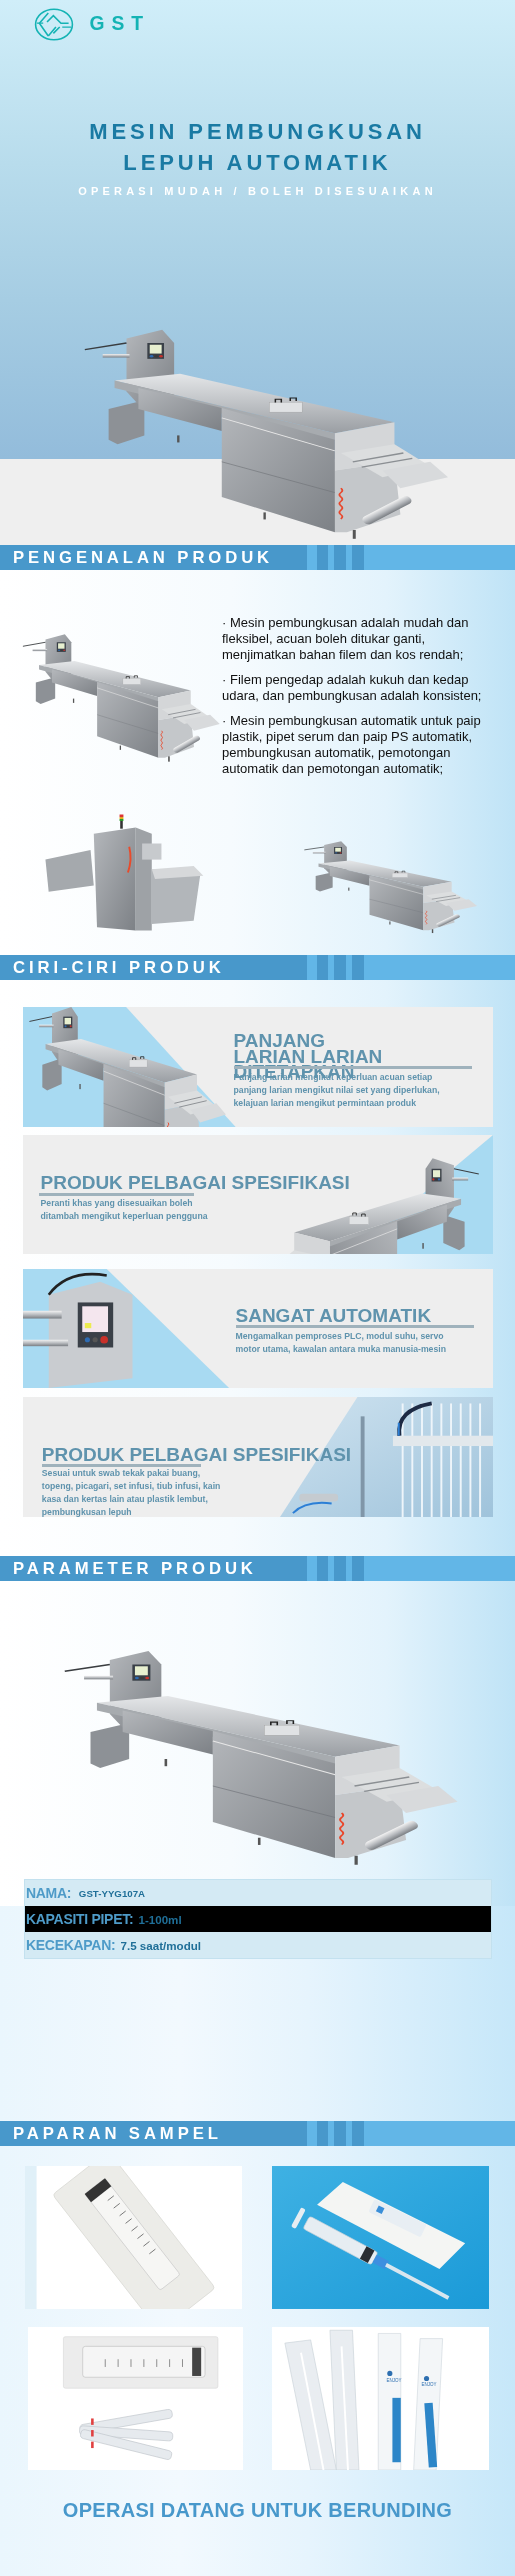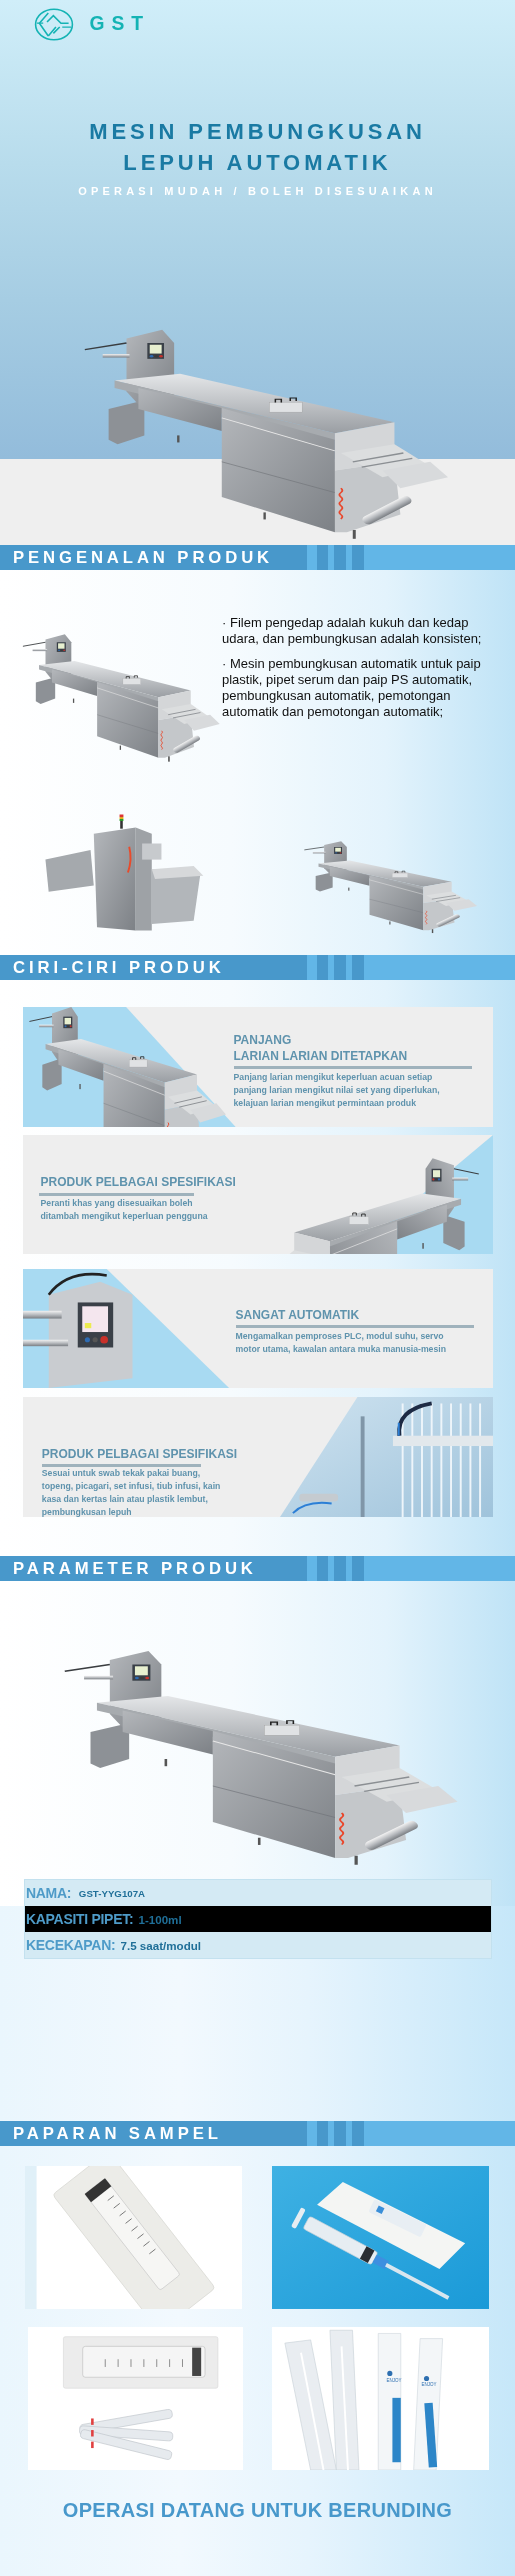--- a/index.html
+++ b/index.html
@@ -72,21 +72,21 @@
     color: #111111; font-size: 13px; line-height: 16px;
   }
   .intro-text p { margin-bottom: 9px; }
 
   
   .feature-card {
     position: absolute; left: 22.5px; width: 470px; background: #eeeeee; overflow: hidden;
   }
   .feature-card .blue-wedge { position: absolute; top: 0; height: 100%; }
   .feature-title {
-    position: absolute; color: #5f93ad; font-weight: bold; font-size: 12px; line-height: 15.5px;
+    position: absolute; color: #5f93ad; font-weight: bold; font-size: 19px; line-height: 15.5px;
   }
   .feature-rule { position: absolute; height: 3.2px; background: #9fb2bc; }
   .feature-desc {
     position: absolute; color: #5f93ad; font-weight: bold; font-size: 8.7px; line-height: 13px;
     font-family: "Liberation Sans Narrow", "Liberation Sans", sans-serif;
   }
 
   
   .param-table {
     position: absolute; left: 24px; top: 1879px; width: 468px;
@@ -204,20 +204,21 @@
   <span class="label">PENGENALAN PRODUK</span>
 </div>
 
 <div class="machine" style="left:9.7px; top:602px; width:213px; height:161px;">
   <svg viewBox="0 0 660 600" preserveAspectRatio="none">
       <use href="#machine-drawing"></use>
     </svg>
 </div>
 
 <div class="intro-text">
+  <p>· Mesin pembungkusan adalah mudah dan fleksibel, acuan boleh ditukar ganti, menjimatkan bahan filem dan kos rendah;</p>
   <p>· Filem pengedap adalah kukuh dan kedap udara, dan pembungkusan adalah konsisten;</p>
   <p>· Mesin pembungkusan automatik untuk paip plastik, pipet serum dan paip PS automatik, pembungkusan automatik, pemotongan automatik dan pemotongan automatik;</p>
 </div>
 
 <div class="machine" style="left:39px; top:808px; width:174px; height:129px;">
   <svg viewBox="0 0 270 200">
     <polygon points="10,80 80,65 85,120 15,130" fill="#a5a9ad"></polygon>
     <polygon points="85,40 150,30 150,190 90,185" fill="url(#steelside)"></polygon>
     <polygon points="150,30 175,40 175,190 150,190" fill="#9ea2a6"></polygon>
     <rect x="126" y="14" width="4" height="18" fill="#333"></rect>

